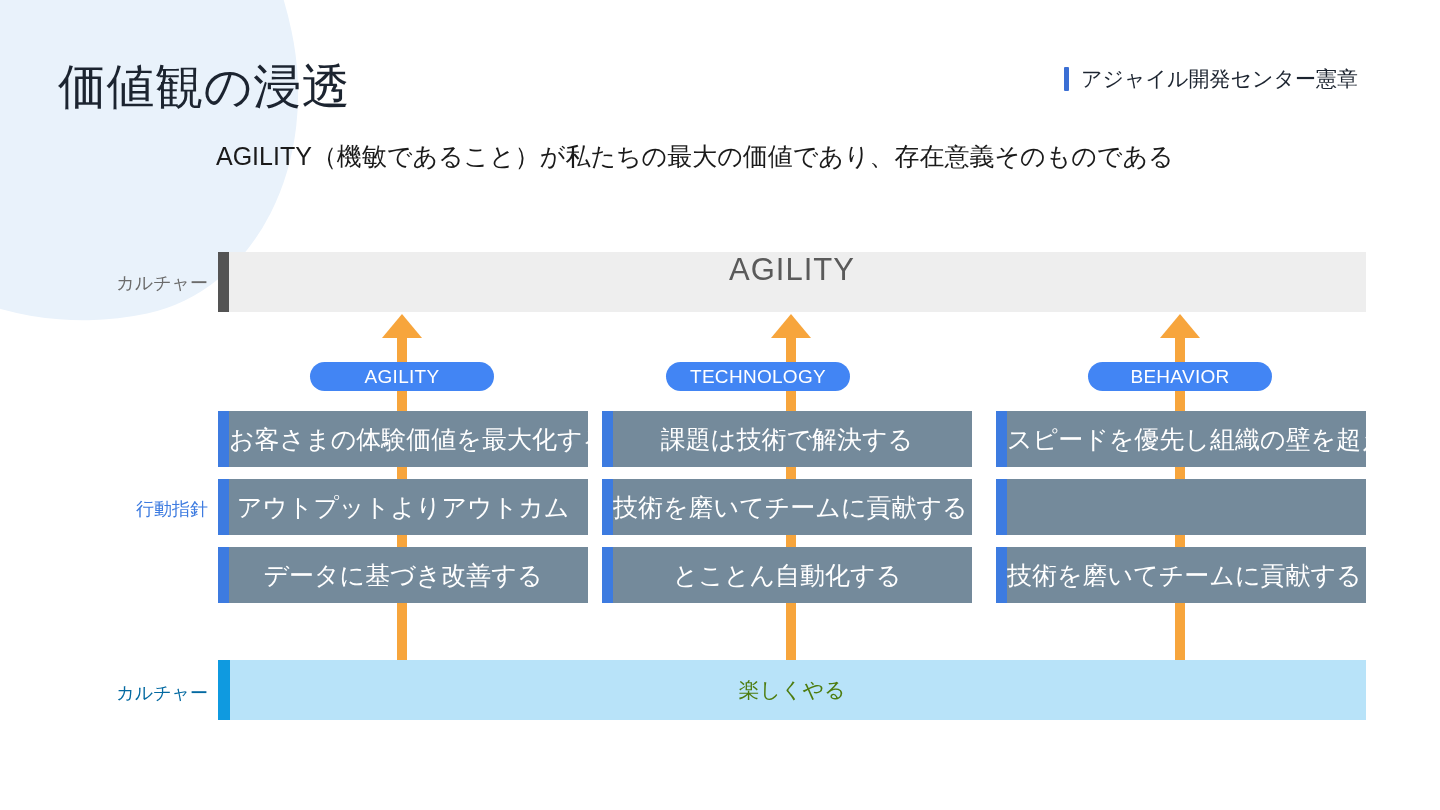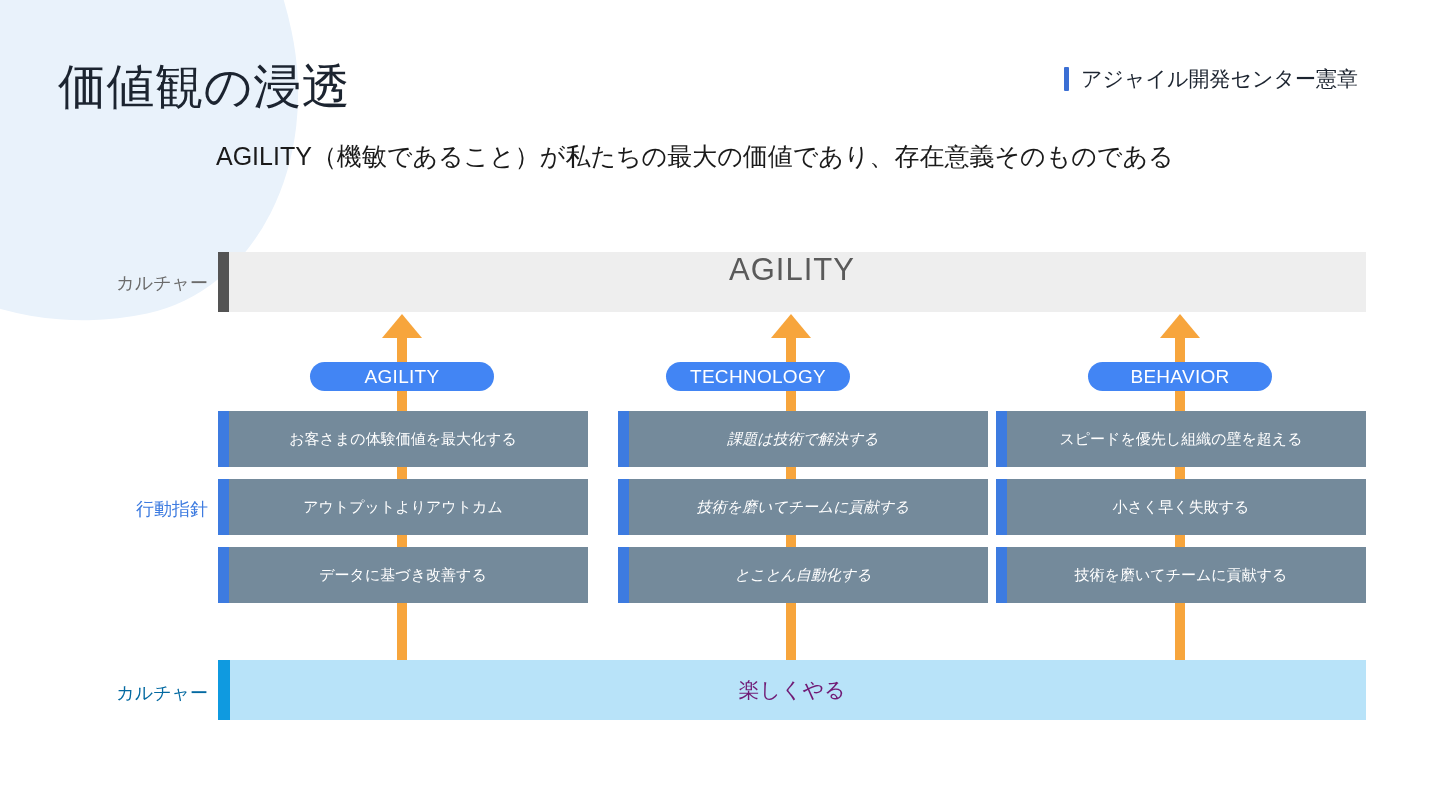--- a/index.html
+++ b/index.html
@@ -172,42 +172,42 @@
     height: 192px;
     z-index: 2;
   }
   .guide-col {
     position: absolute;
     top: 0;
     width: 370px;
     height: 192px;
   }
   #col-business   { left: 0px; }
-  #col-technology { left: 400px; font-style: italic; }
+  #col-technology { left: 384px; }
   #col-behavior   { left: 778px; }
 
   .guide-card {
     position: relative;
     height: 56px;
     margin-bottom: 12px;
     background: #748a9b;
     display: flex;
     align-items: center;
   }
   .guide-card:last-child { margin-bottom: 0; }
   .guide-card .accent {
     width: 11px;
     height: 56px;
     background: #3d7be0;
     flex: 0 0 auto;
   }
   .guide-card .card-text {
     flex: 1 1 auto;
     text-align: center;
-    font-size: 15px;
+    font-size: 25px;
     color: #ffffff;
     padding-right: 11px;
     white-space: nowrap;
   }
 
   
   #culture-band {
     position: absolute;
     left: 218px;
     top: 660px;
@@ -221,21 +221,21 @@
   #culture-band .accent {
     width: 12px;
     height: 60px;
     background: #0f9ae0;
     flex: 0 0 auto;
   }
   #culture-band .culture-text {
     flex: 1 1 auto;
     text-align: center;
     font-size: 21px;
-    color: #701a75;
+    color: #4d7c0f;
     padding-right: 12px;
   }
 </style>
 </head>
 <body>
 
 <div id="slide">
 
   <div id="deco-blob"></div>
 
@@ -306,21 +306,20 @@
       </div>
     </div>
 
     <div class="guide-col" id="col-behavior">
       <div class="guide-card">
         <span class="accent"></span>
         <span class="card-text">スピードを優先し組織の壁を超える</span>
       </div>
       <div class="guide-card">
         <span class="accent"></span>
-        <span class="card-text">小さく早く失敗する</span>
       </div>
       <div class="guide-card">
         <span class="accent"></span>
         <span class="card-text">技術を磨いてチームに貢献する</span>
       </div>
     </div>
 
   </div>
 
   <div id="culture-band">

